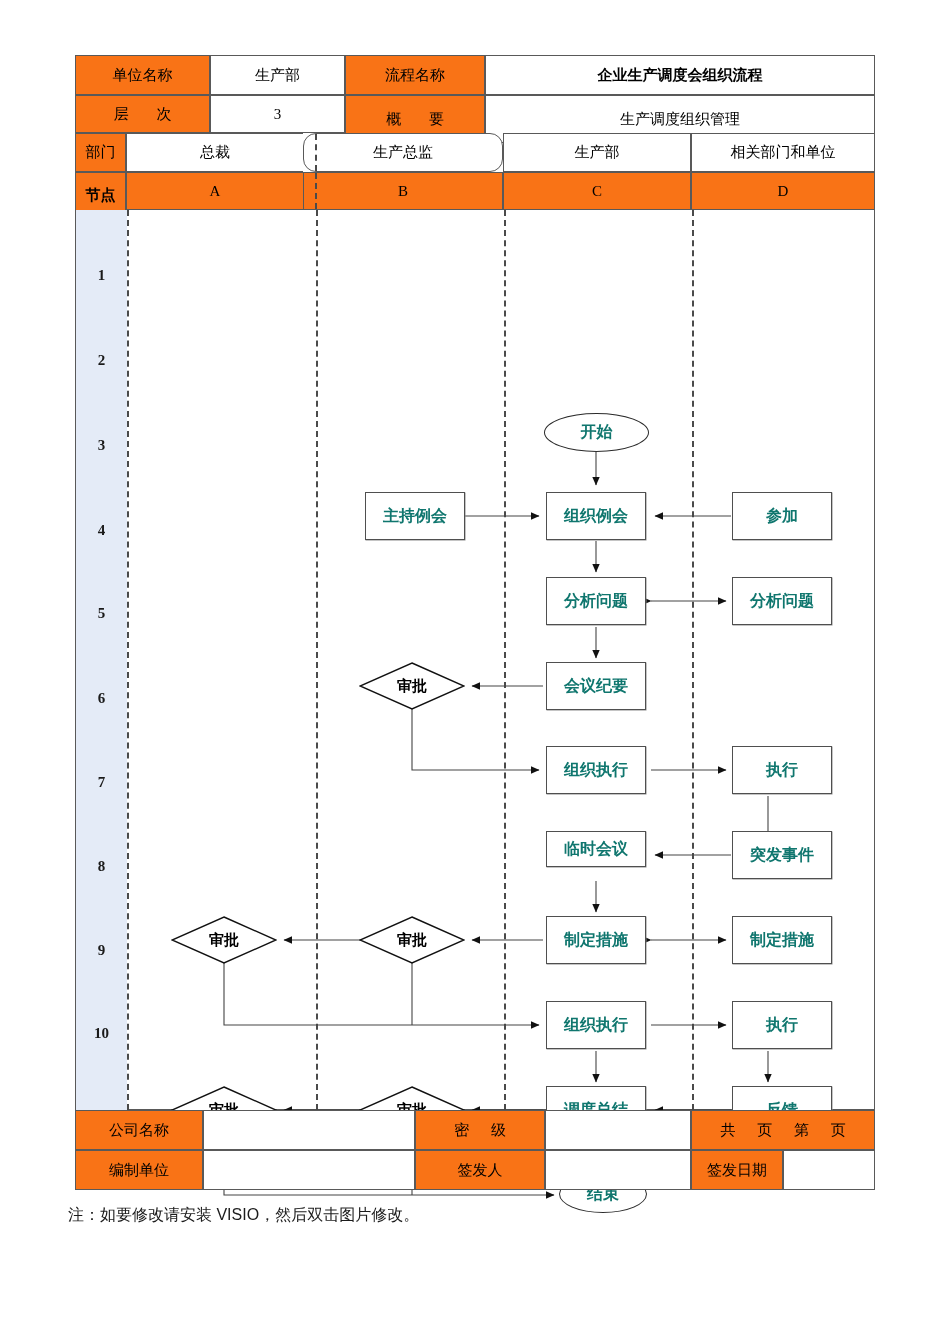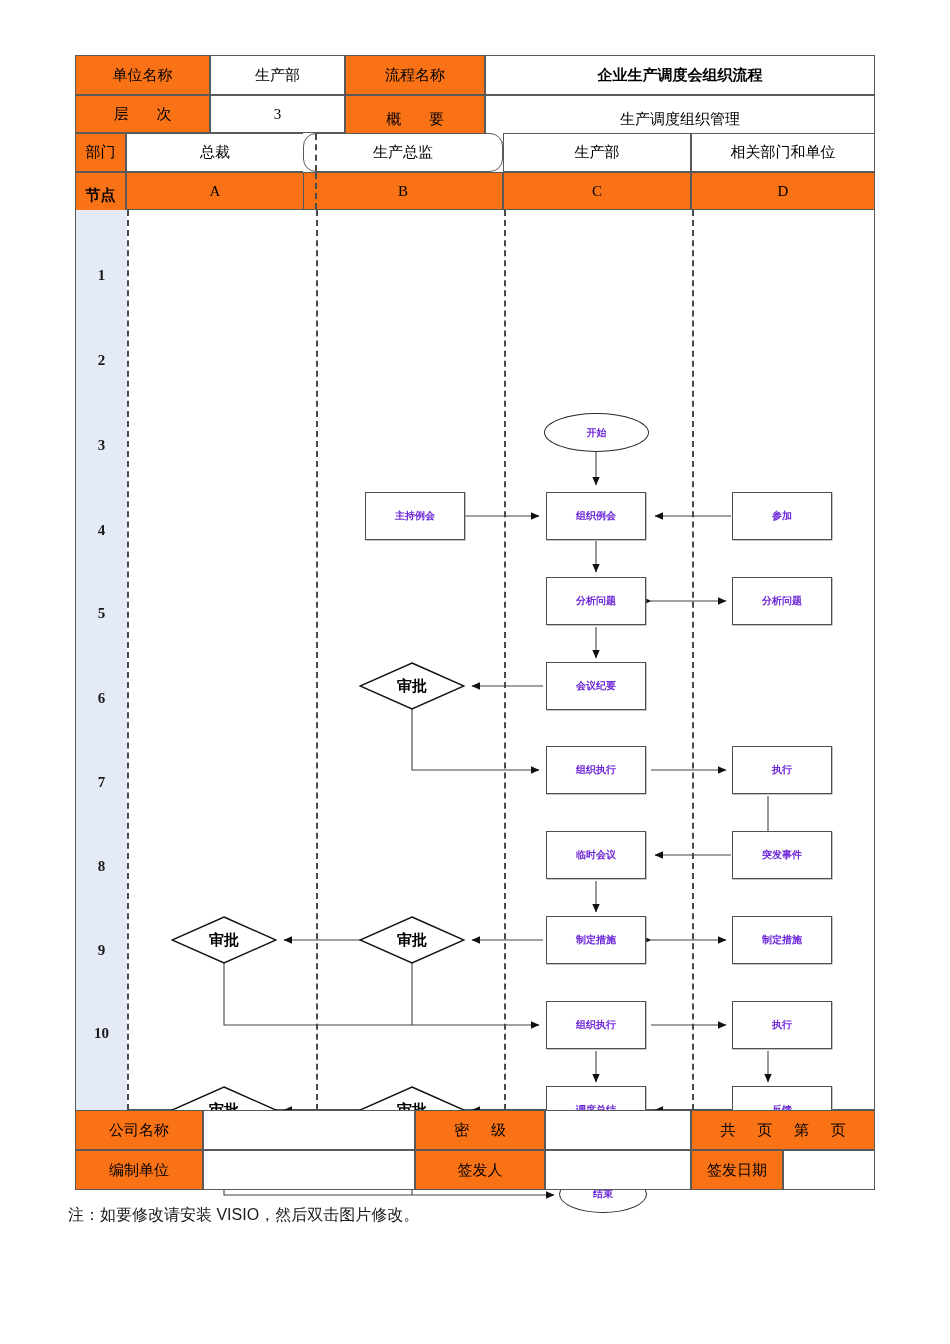--- a/index.html
+++ b/index.html
@@ -42,21 +42,21 @@
   .rownum{
     position:absolute;left:0;width:51px;height:20px;
     display:flex;align-items:center;justify-content:center;
     font-size:15px;font-weight:bold;color:#1a1a1a;
   }
 
   
   .node{
     position:absolute;box-sizing:border-box;
     display:flex;align-items:center;justify-content:center;
-    font-size:10px;white-space:nowrap;color:#6d28d9;
+    font-size:16px;white-space:nowrap;color:#0f766e;
     font-family:"Liberation Sans","DejaVu Sans",sans-serif;
     font-weight:600;
   }
   .box{
     border:1.5px solid #4f4f4f;background:#fff;
     box-shadow:0.5px 0.5px 0 #8a8a8a;
   }
   .ellipse{
     border:1.5px solid #2b2b2b;background:#fff;border-radius:50%;
   }
@@ -215,21 +215,21 @@
       <svg width="106" height="48">
         <polygon points="53,1 105,24 53,47 1,24" fill="#fff" stroke="#111" stroke-width="1.4"></polygon>
       </svg>
       <span class="dlabel">审批</span>
     </div>
     <div class="node box" style="left:470px;top:452px;width:100px;height:48px;">会议纪要</div>
 
     <div class="node box" style="left:470px;top:536px;width:100px;height:48px;">组织执行</div>
     <div class="node box" style="left:656px;top:536px;width:100px;height:48px;">执行</div>
 
-    <div class="node box" style="left:470px;top:621px;width:100px;height:48px;">临时会议</div>
+    <div class="node box" style="left:470px;top:621px;width:100px;height:36px;">临时会议</div>
     <div class="node box" style="left:656px;top:621px;width:100px;height:48px;">突发事件</div>
 
     <div class="diamond-wrap" style="left:95px;top:706px;width:106px;height:48px;">
       <svg width="106" height="48">
         <polygon points="53,1 105,24 53,47 1,24" fill="#fff" stroke="#111" stroke-width="1.4"></polygon>
       </svg>
       <span class="dlabel">审批</span>
     </div>
     <div class="diamond-wrap" style="left:283px;top:706px;width:106px;height:48px;">
       <svg width="106" height="48">

